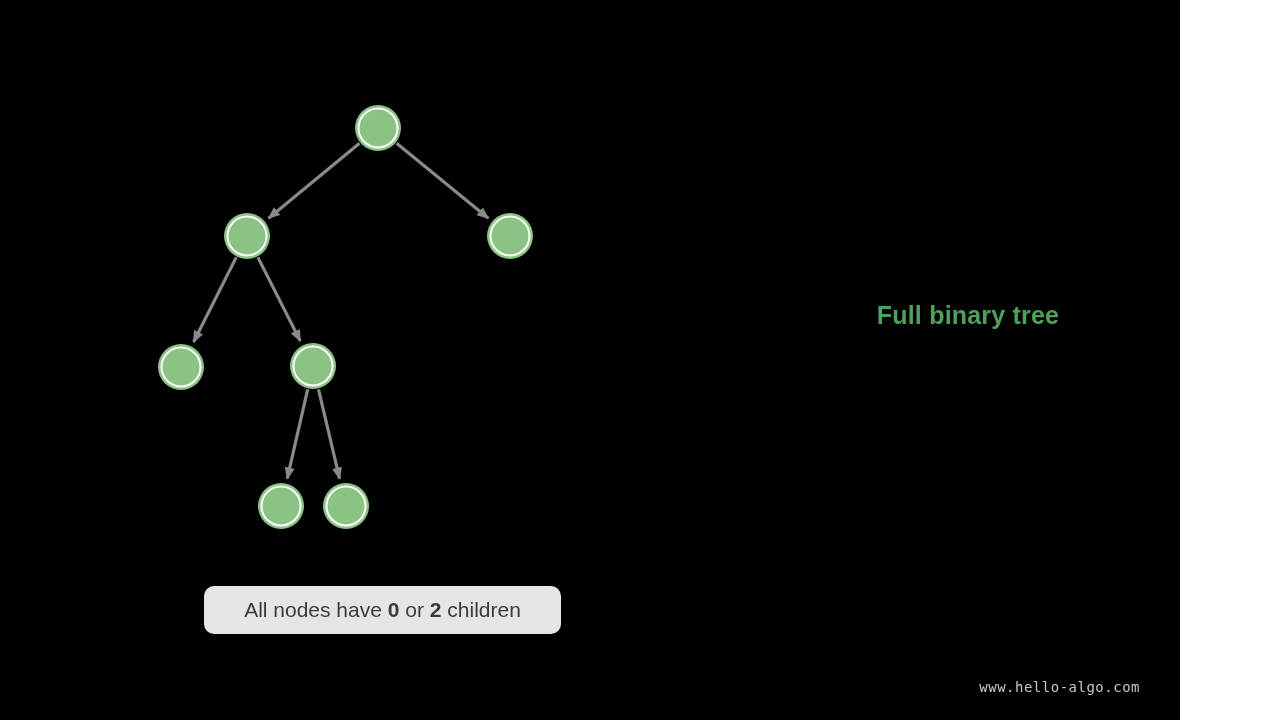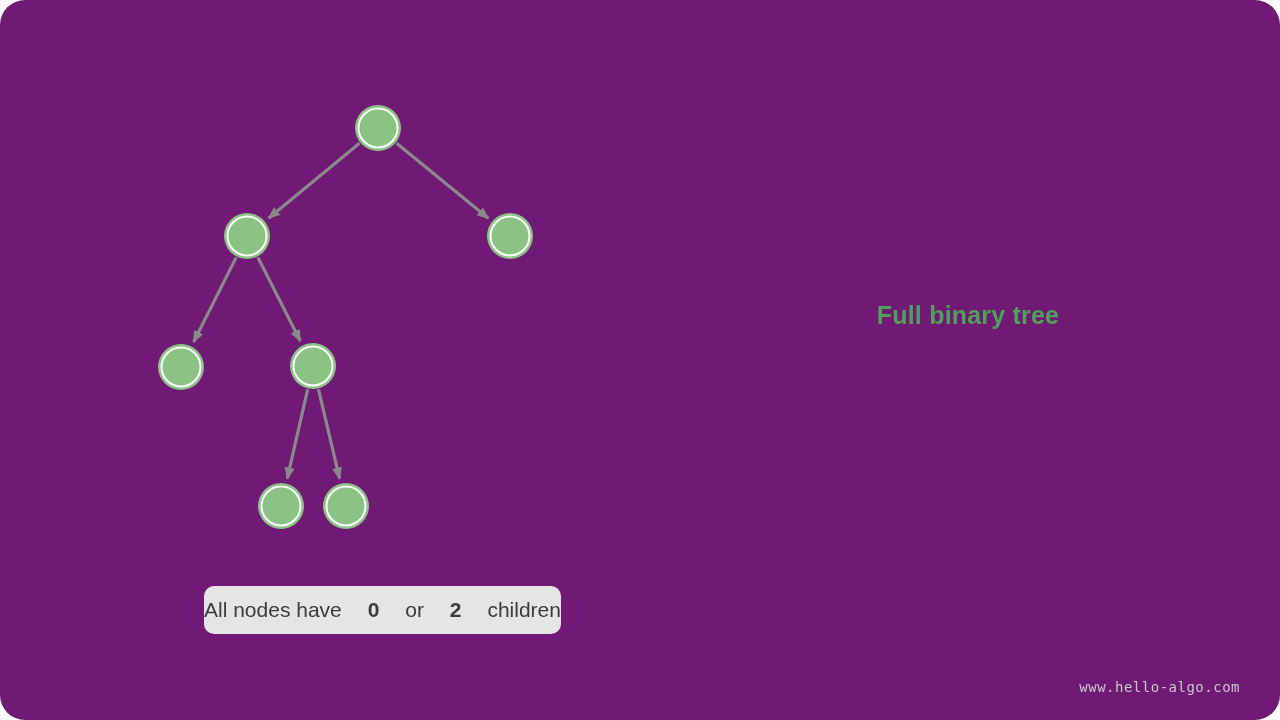--- a/index.html
+++ b/index.html
@@ -3,25 +3,24 @@
 <meta charset="utf-8">
 <style>
   html, body {
     margin: 0;
     padding: 0;
     background: #ffffff;
     font-family: "Liberation Sans", sans-serif;
   }
   .canvas {
     position: relative;
-    width: 1280px;
+    width: 1180px;
     height: 720px;
-    background: #701a75;
+    background: #000000;
     overflow: hidden;
-    border-radius: 25px;
   }
   .tree-svg {
     position: absolute;
     left: 0;
     top: 0;
     width: 1280px;
     height: 720px;
   }
   .figure-title {
     position: absolute;
@@ -35,21 +34,21 @@
   }
   .caption-badge {
     position: absolute;
     left: 204px;
     top: 586px;
     width: 357px;
     height: 48px;
     border-radius: 10px;
     display: flex;
     align-items: center;
-    justify-content: space-between;
+    justify-content: center;
     font-size: 21px;
     white-space: pre;
   }
   .caption-badge b {
     font-weight: 700;
   }
   .watermark {
     position: absolute;
     right: 40px;
     bottom: 25px;

